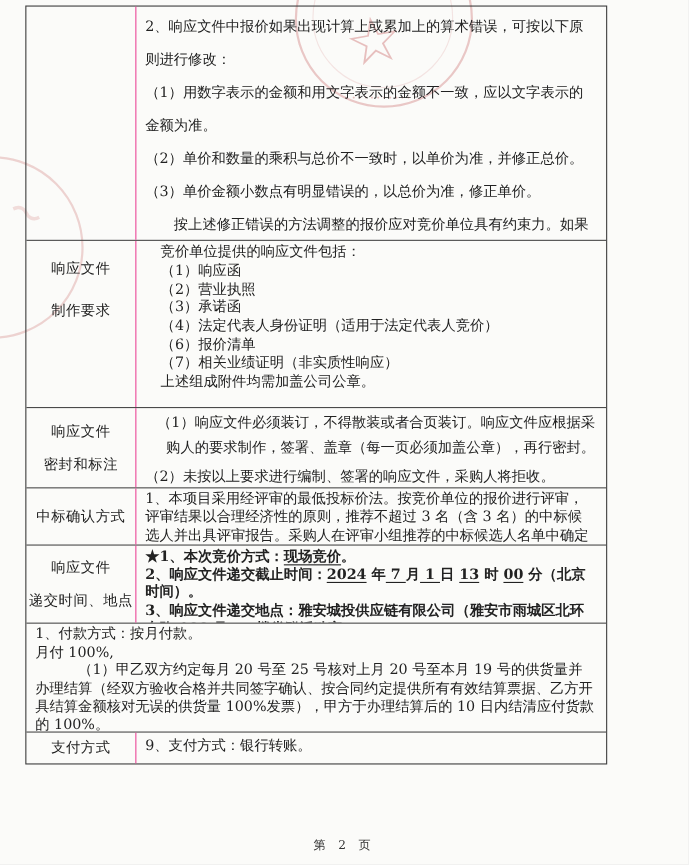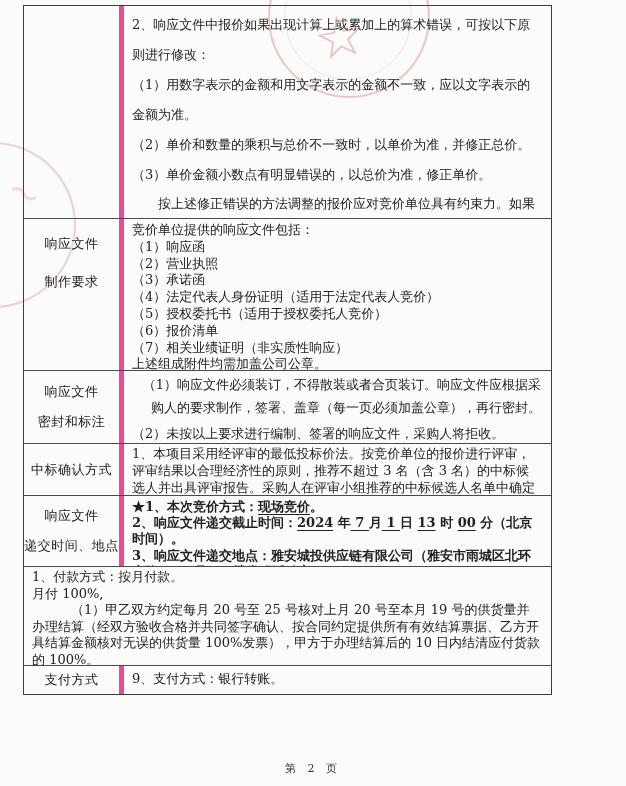--- a/index.html
+++ b/index.html
@@ -15,21 +15,21 @@
   .doc-table{
     position:absolute;left:23px;top:5px;width:529px;
     border:1.5px solid #3d3d3d;
     box-sizing:border-box;
     background:transparent;
   }
   .trow{display:flex;border-bottom:1px solid #4a4a4a;box-sizing:border-box;}
   .trow:last-child{border-bottom:none;}
   .hcell{
     flex:0 0 100px;width:100px;
-    border-right:5px solid #ec4899;
+    border-right:1px solid #ec4899;
     box-sizing:border-box;
     display:flex;flex-direction:column;align-items:center;justify-content:center;
     gap:12px;font-size:13px;letter-spacing:.5px;
   }
   .ccell{
     flex:1;box-sizing:border-box;
     padding:0 10px 0 8px;font-size:13px;
     overflow:hidden;
   }
   .para{margin:0;}
@@ -40,21 +40,21 @@
   
   .row-0{height:213px}
   .row-1{height:152px}
   .row-2{height:73px}
   .row-3{height:52px}
   .row-4{height:47px}
   .row-5{height:71px}
   .row-6{height:99px}
   .row-7{height:28px}
   .row-0 .ccell{line-height:30px;padding-top:4px;}
-  .row-1 .ccell{line-height:16.8px;padding-top:3px;}
+  .row-1 .ccell{line-height:16.8px;padding-top:3px;margin-left:14px;}
   .row-1 .hcell{justify-content:flex-start;padding-top:16px;gap:20px;}
   .row-2 .ccell{line-height:23px;padding-top:2px;}
   .row-2 .para:first-child{margin-bottom:3px;text-align:right;}
   .row-3 .ccell{line-height:17px;padding-top:1px;}
   .row-4 .ccell{line-height:17px;padding-top:13px;}
   .row-5 .ccell{line-height:16.2px;padding-top:3px;}
   .row-6 .ccell{line-height:16.5px;padding-top:2px;}
   .row-7 .ccell{line-height:17px;padding-top:4px;}
   
   .stamp{position:absolute;border-radius:50%;pointer-events:none;}
@@ -125,21 +125,20 @@
         <div class="hcell">
           <div class="hline">响应文件</div>
           <div class="hline">制作要求</div>
         </div>
         <div class="ccell">
           <div class="para"><span>竞价单位提供的响应文件包括：</span></div>
           <div class="para"><span>（1）响应函</span></div>
           <div class="para"><span>（2）营业执照</span></div>
           <div class="para"><span>（3）承诺函</span></div>
           <div class="para"><span>（4）法定代表人身份证明（适用于法定代表人竞价）</span></div>
-          <div class="para"><span>（5）授权委托书（适用于授权委托人竞价）</span></div>
           <div class="para"><span>（6）报价清单</span></div>
           <div class="para"><span>（7）相关业绩证明（非实质性响应）</span></div>
           <div class="para"><span>上述组成附件均需加盖公司公章。</span></div>
         </div>
       </div>
       <div class="trow row-2">
         <div class="hcell">
           <div class="hline">响应文件</div>
           <div class="hline">密封和标注</div>
         </div>

